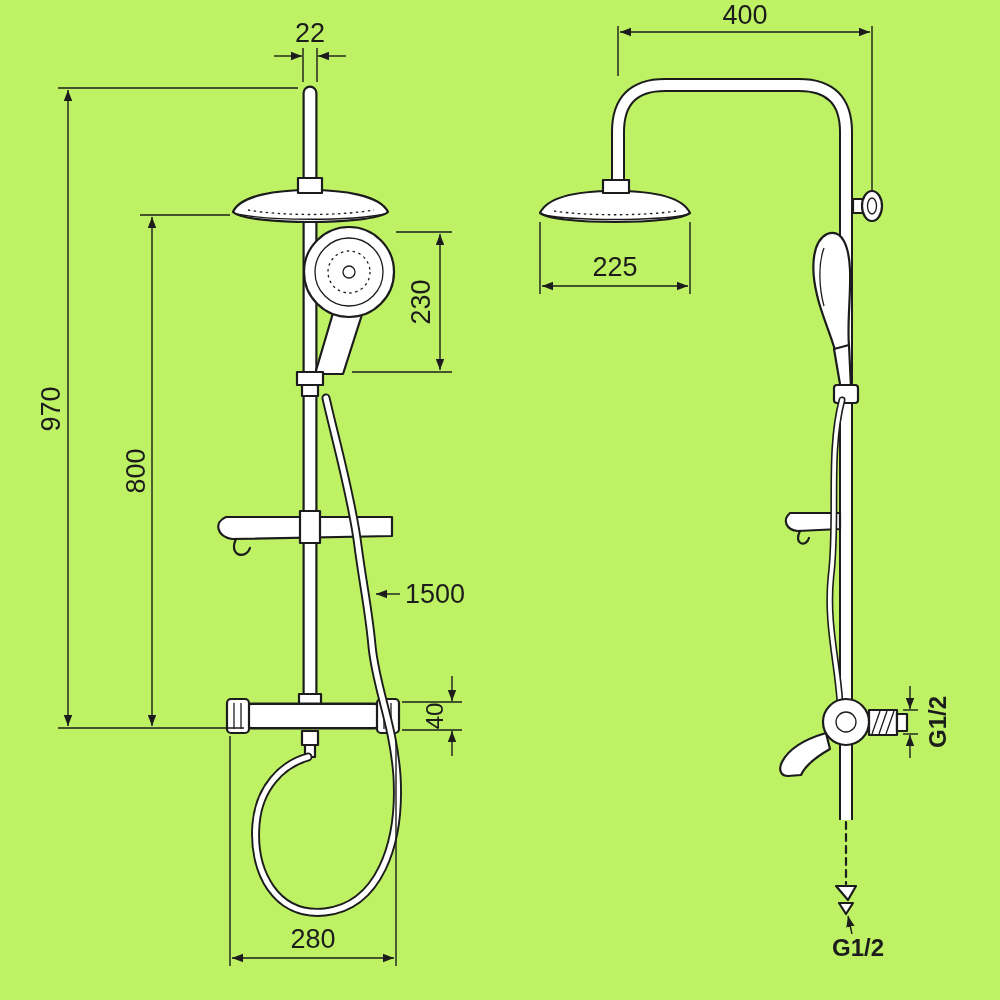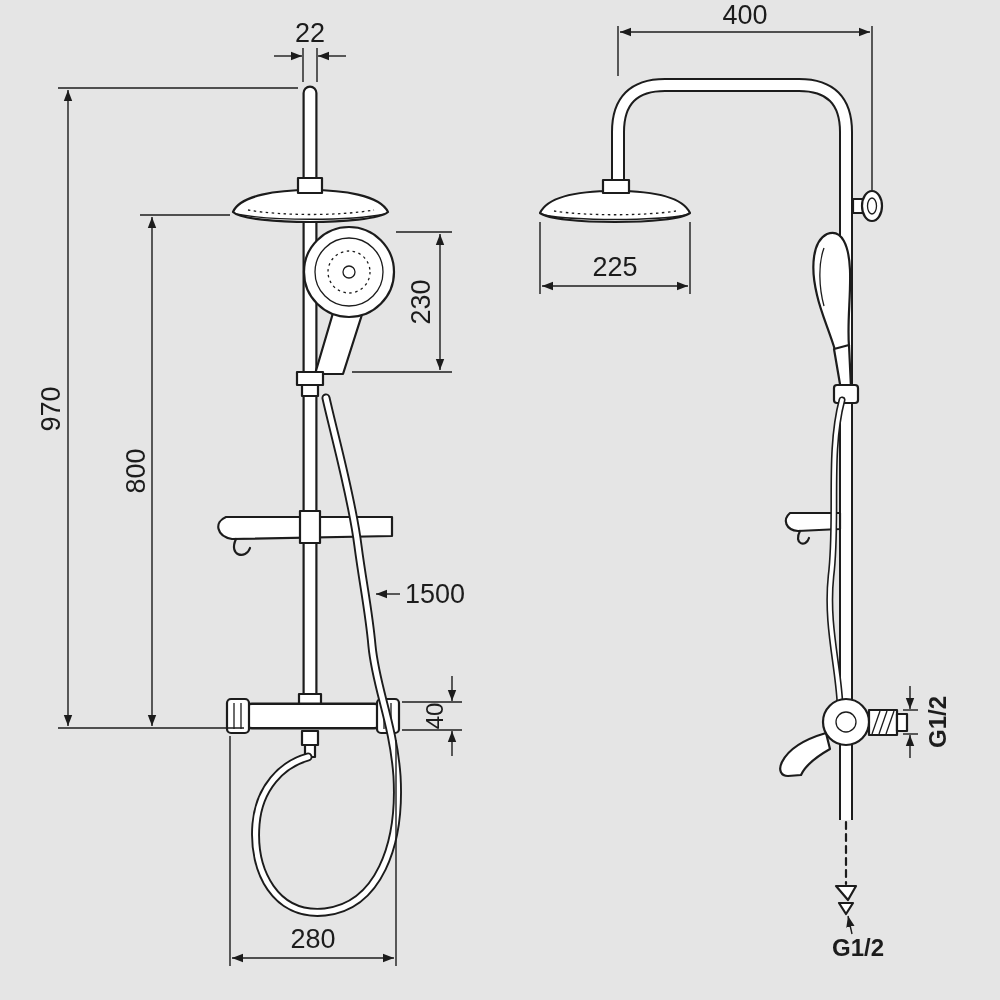--- a/index.html
+++ b/index.html
@@ -1,16 +1,16 @@
 <!DOCTYPE html>
 <html><head>
 <meta charset="utf-8">
 <style>
   html,body{margin:0;padding:0;background:#ffffff;}
-  .stage{position:relative;width:1000px;height:1000px;background:#e5e5e5;overflow:hidden;}
+  .stage{position:relative;width:1000px;height:1000px;background:#bef264;overflow:hidden;}
   svg{display:block;}
   .part  {fill:none;stroke:#1c1c1c;stroke-width:2.2;stroke-linejoin:round;stroke-linecap:round;}
   .pfill {fill:#ffffff;stroke:#1c1c1c;stroke-width:2.2;stroke-linejoin:round;}
   .thin  {fill:none;stroke:#1c1c1c;stroke-width:1.3;}
   .dsh   {stroke-dasharray:2.5 3.5;}
   .dash7 {stroke-dasharray:7 5;}
   .dim   {fill:none;stroke:#1c1c1c;stroke-width:1.4;}
   .pipeK {fill:none;stroke:#1c1c1c;}
   .pipeW {fill:none;stroke:#ffffff;}
   .hoseK {fill:none;stroke:#1c1c1c;stroke-width:9;stroke-linecap:round;}

